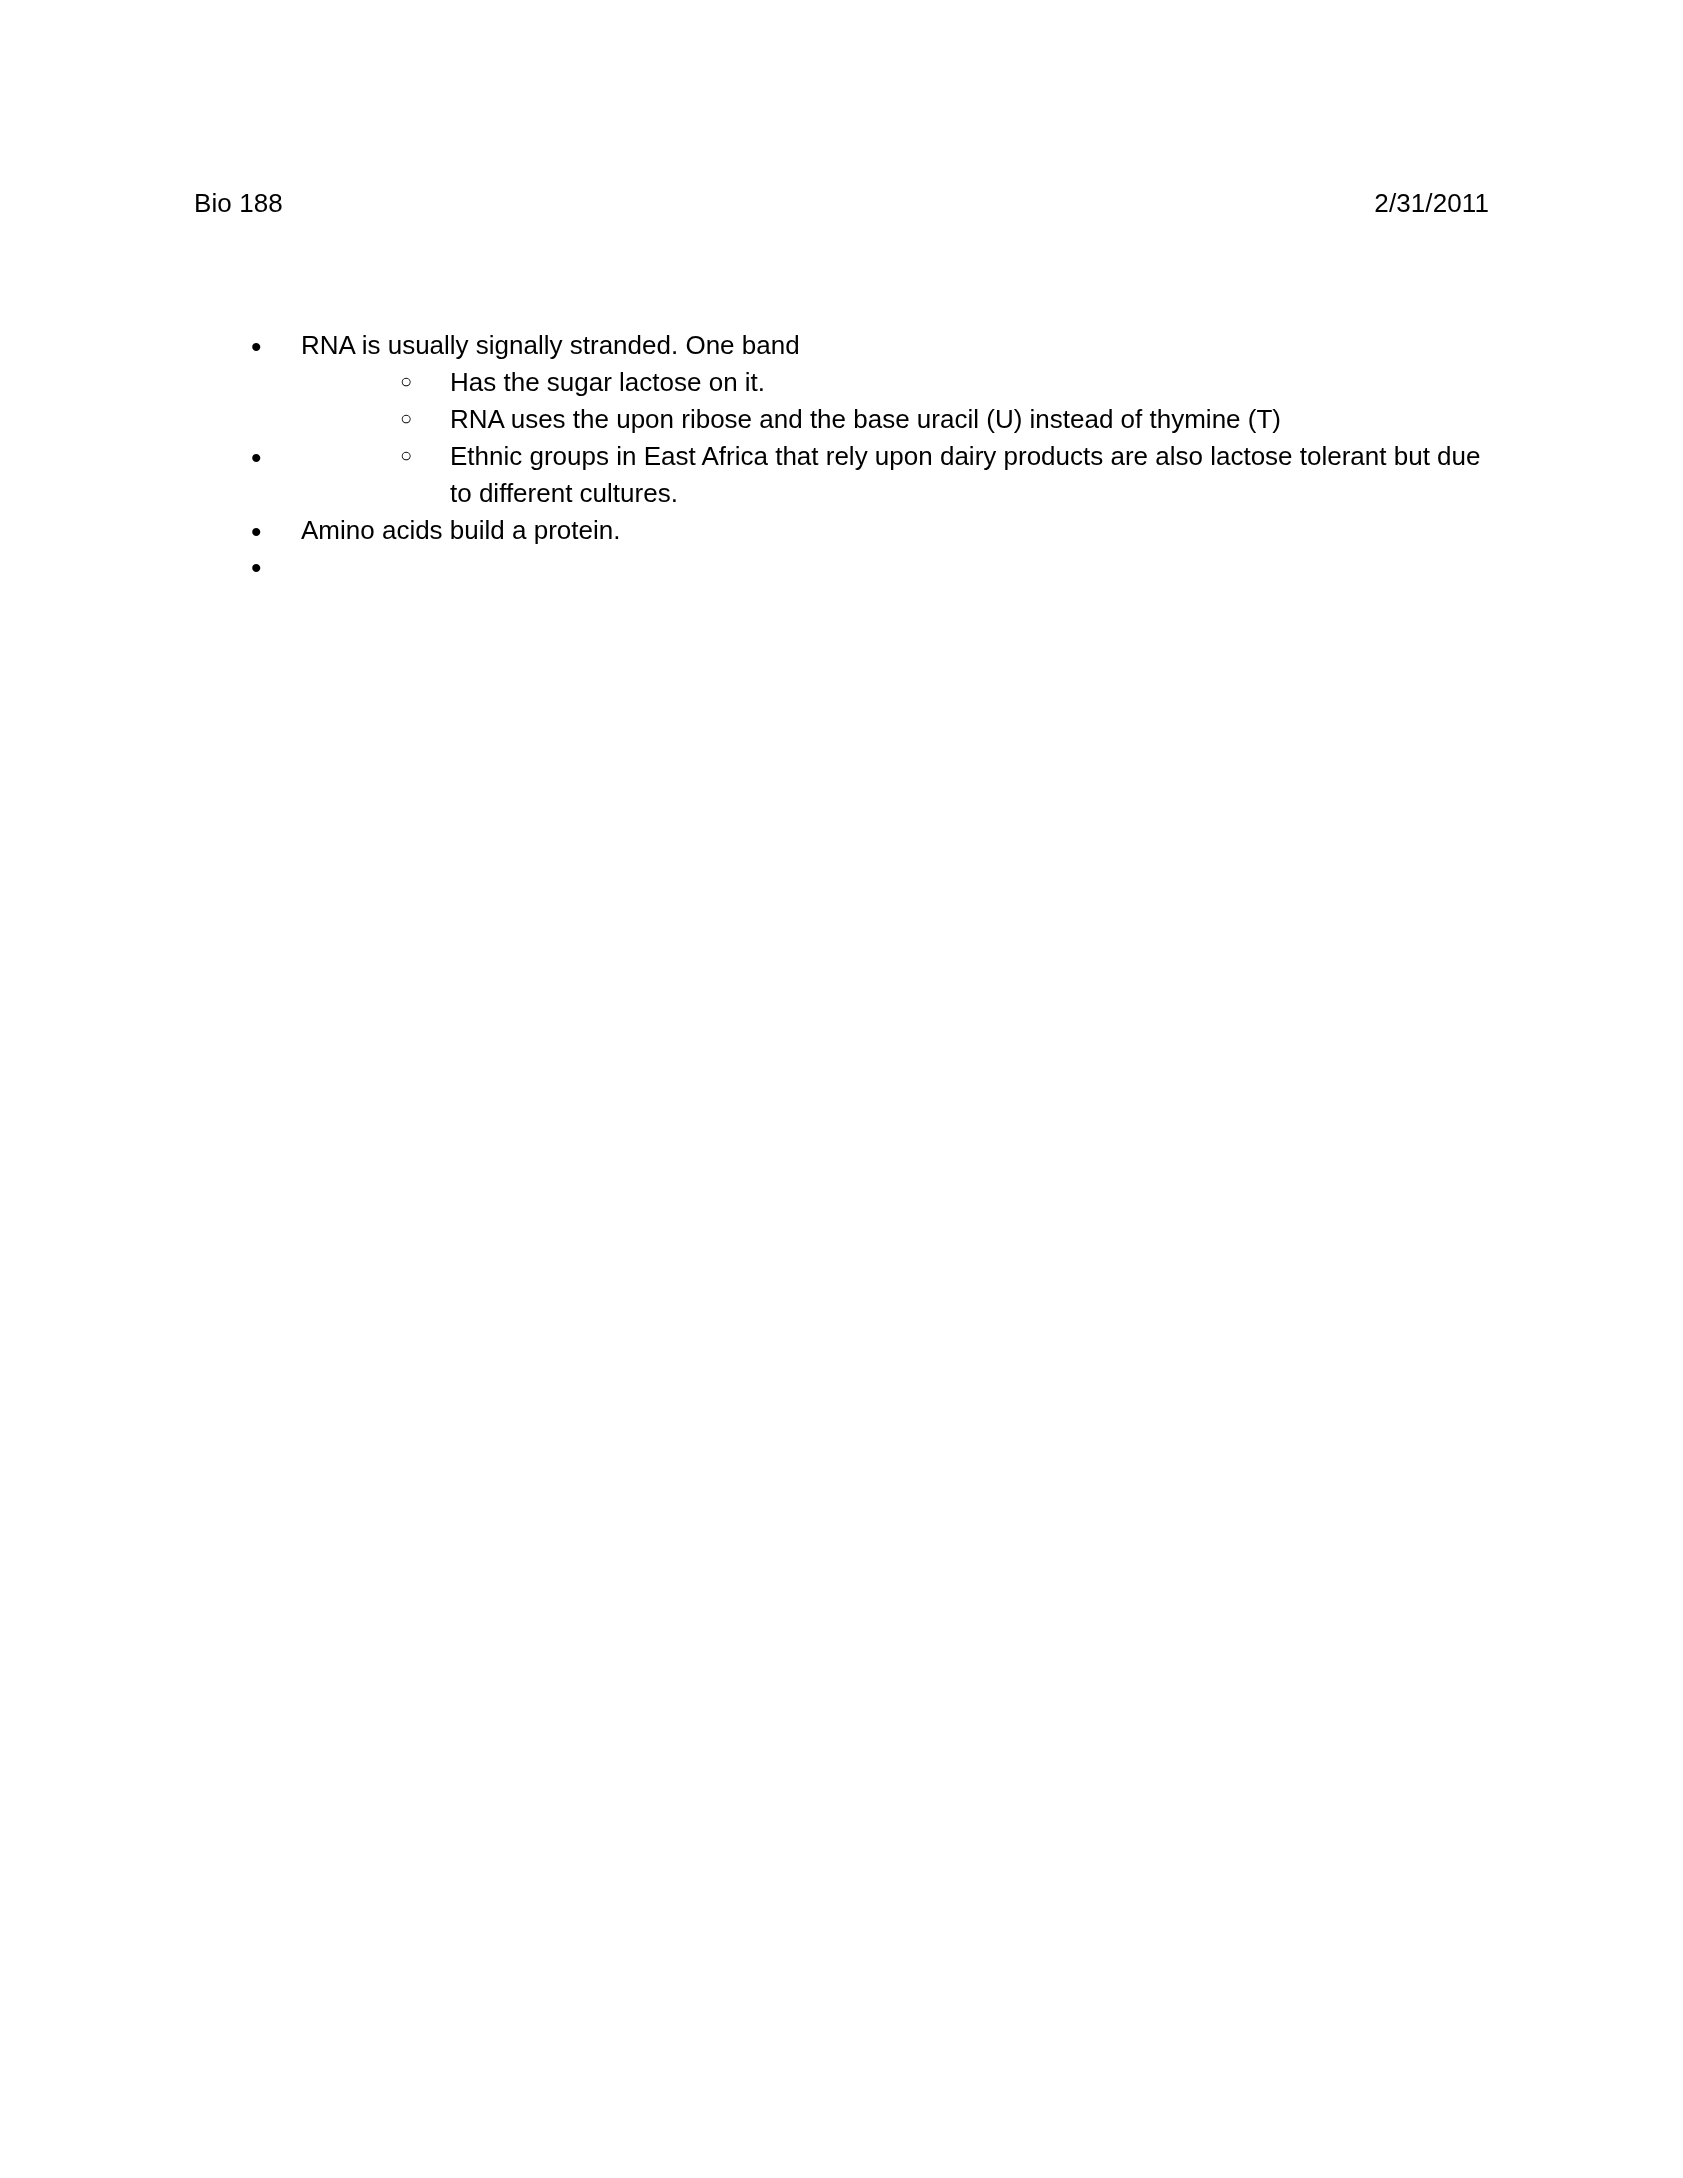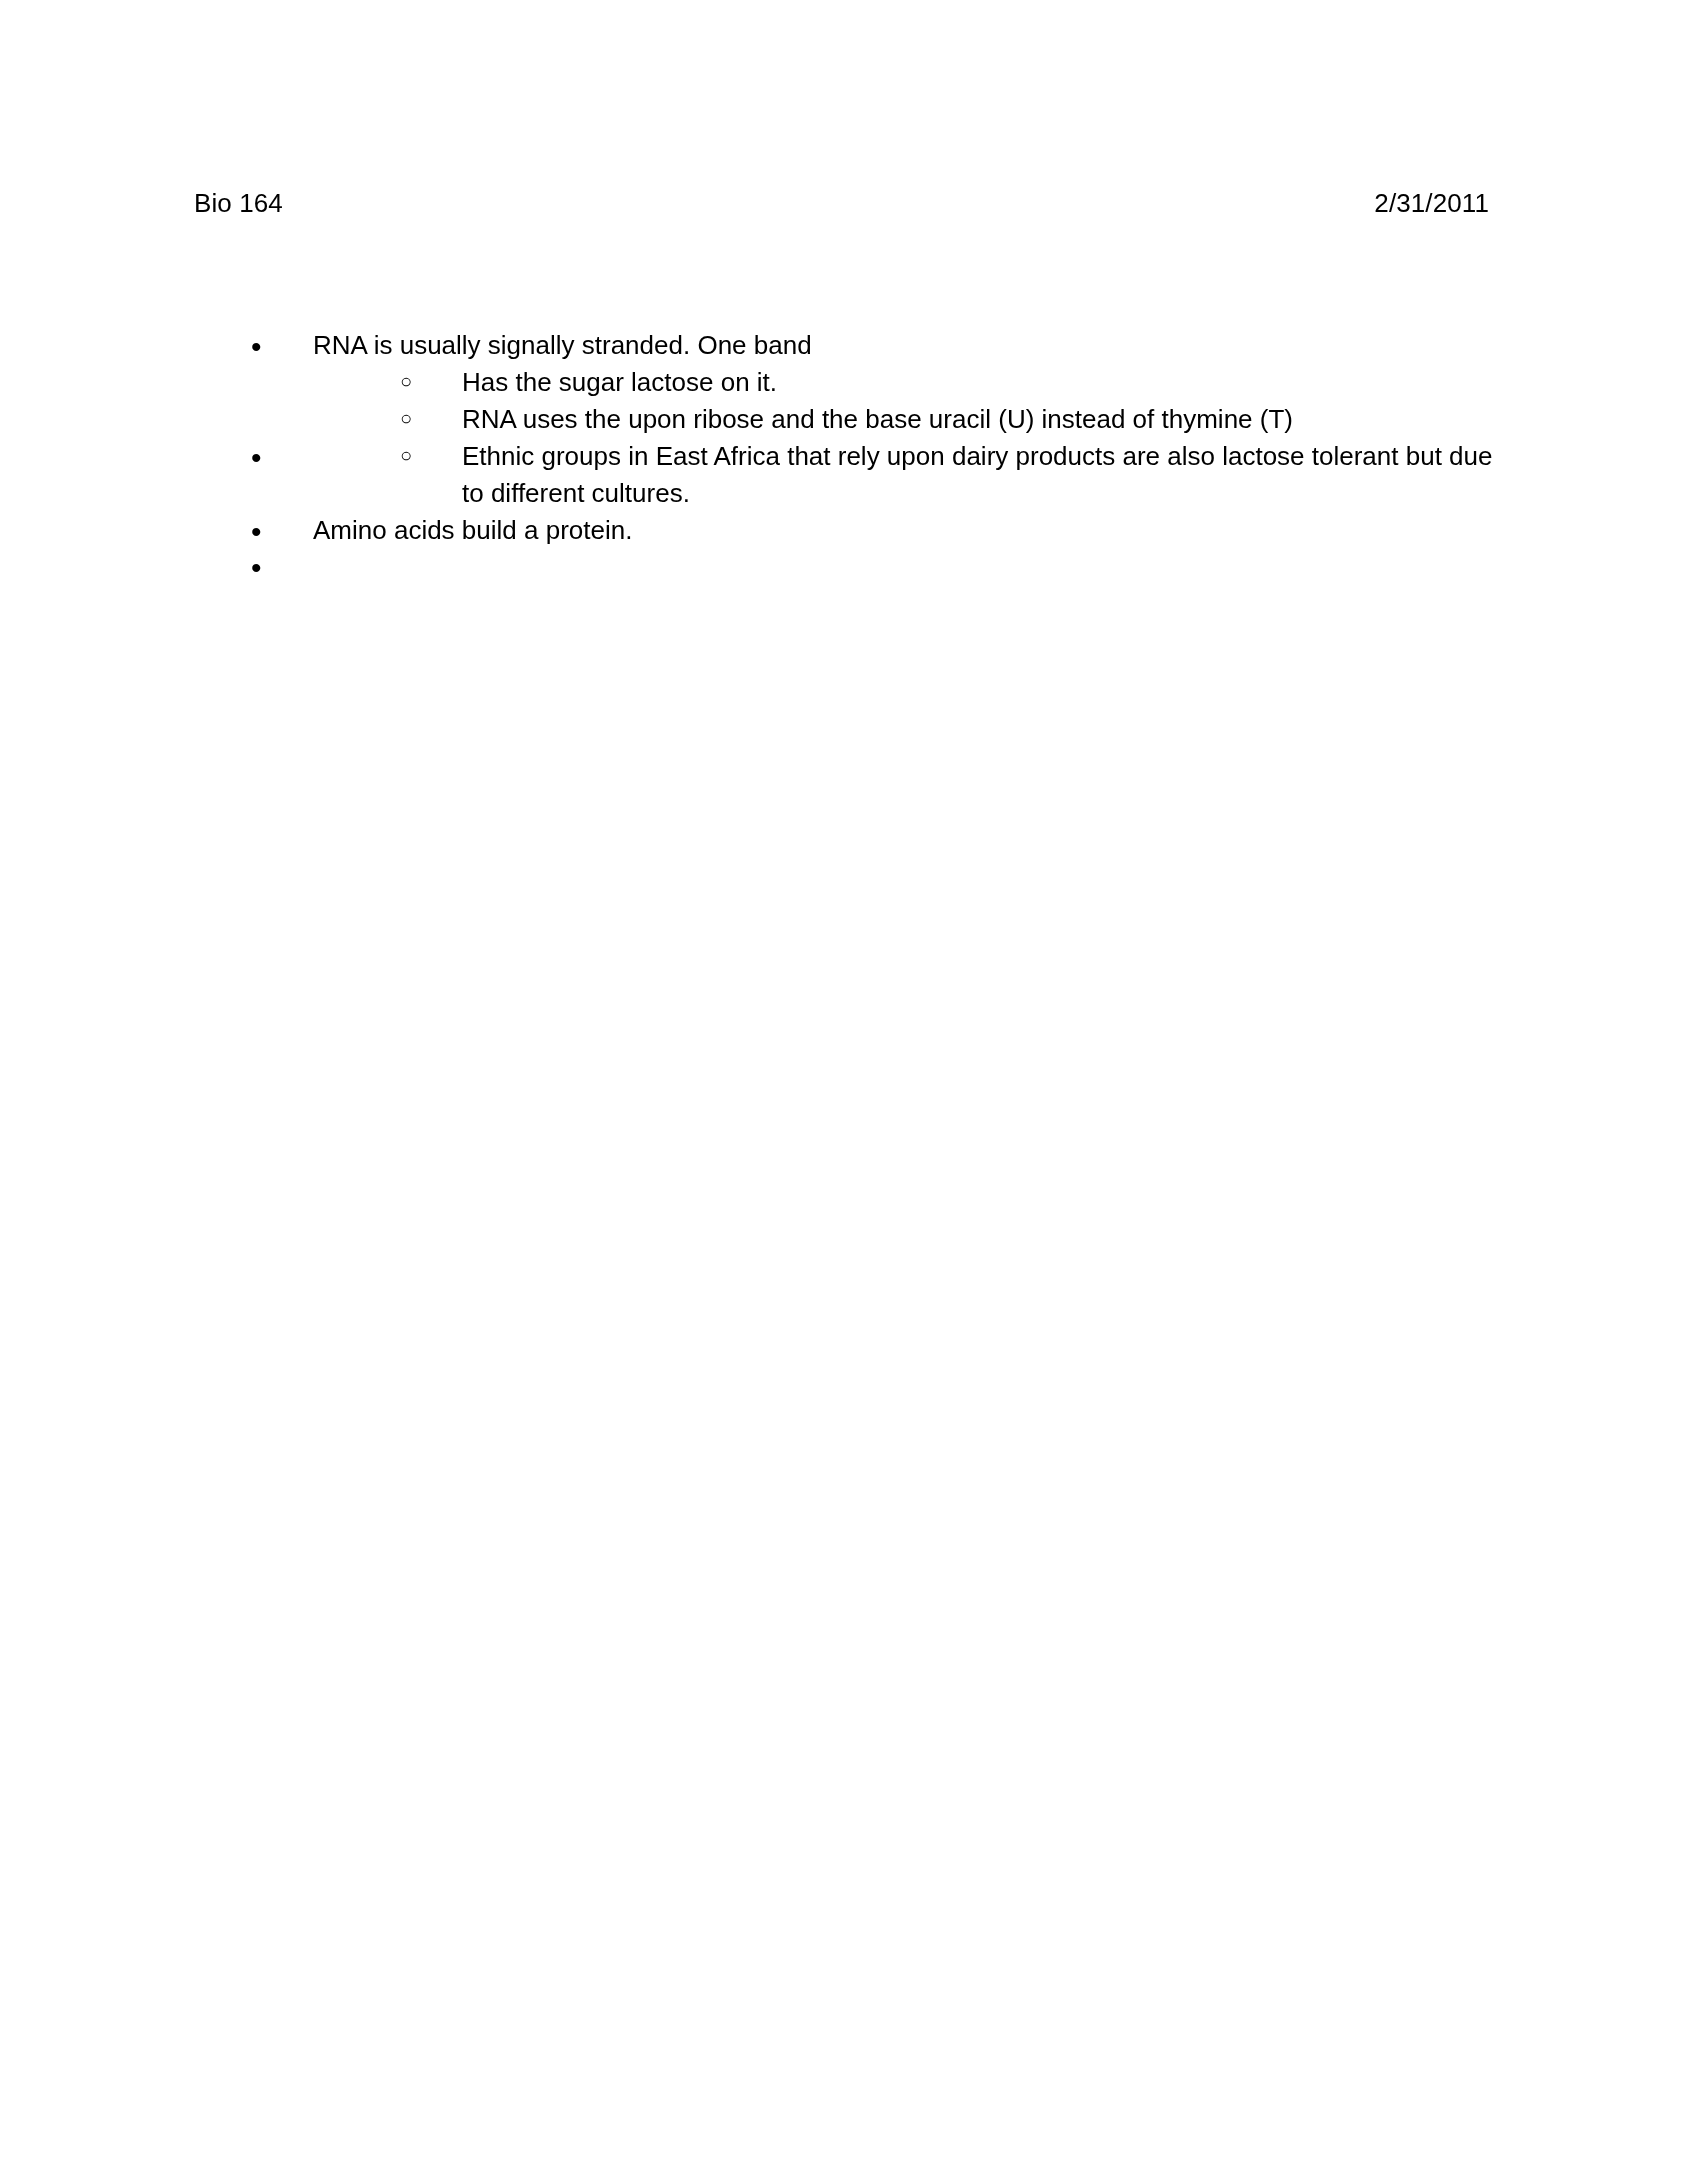--- a/index.html
+++ b/index.html
@@ -90,34 +90,33 @@
   ul.level2 > li.bullet2 > .marker {
     position: absolute;
     left: 0px;
     top: 1px;
     font-size: 20px;
     line-height: 1.6;
   }
 
   .text {
     display: block;
-    margin-left: 12px;
   }
 
   li.empty {
     min-height: 36px;
   }
 </style>
 </head>
 <body>
 
 <div class="page">
 
   <div class="doc-header">
-    <span class="course">Bio 164</span>
+    <span class="course">Bio 188</span>
     <span class="date">2/31/2011</span>
   </div>
 
   <div class="doc-body">
     <ul class="level1">
 
       <li class="bullet1">
         <span class="marker">•</span>
         <span class="text">RNA is usually signally stranded.  One band</span>
         <ul class="level2">

